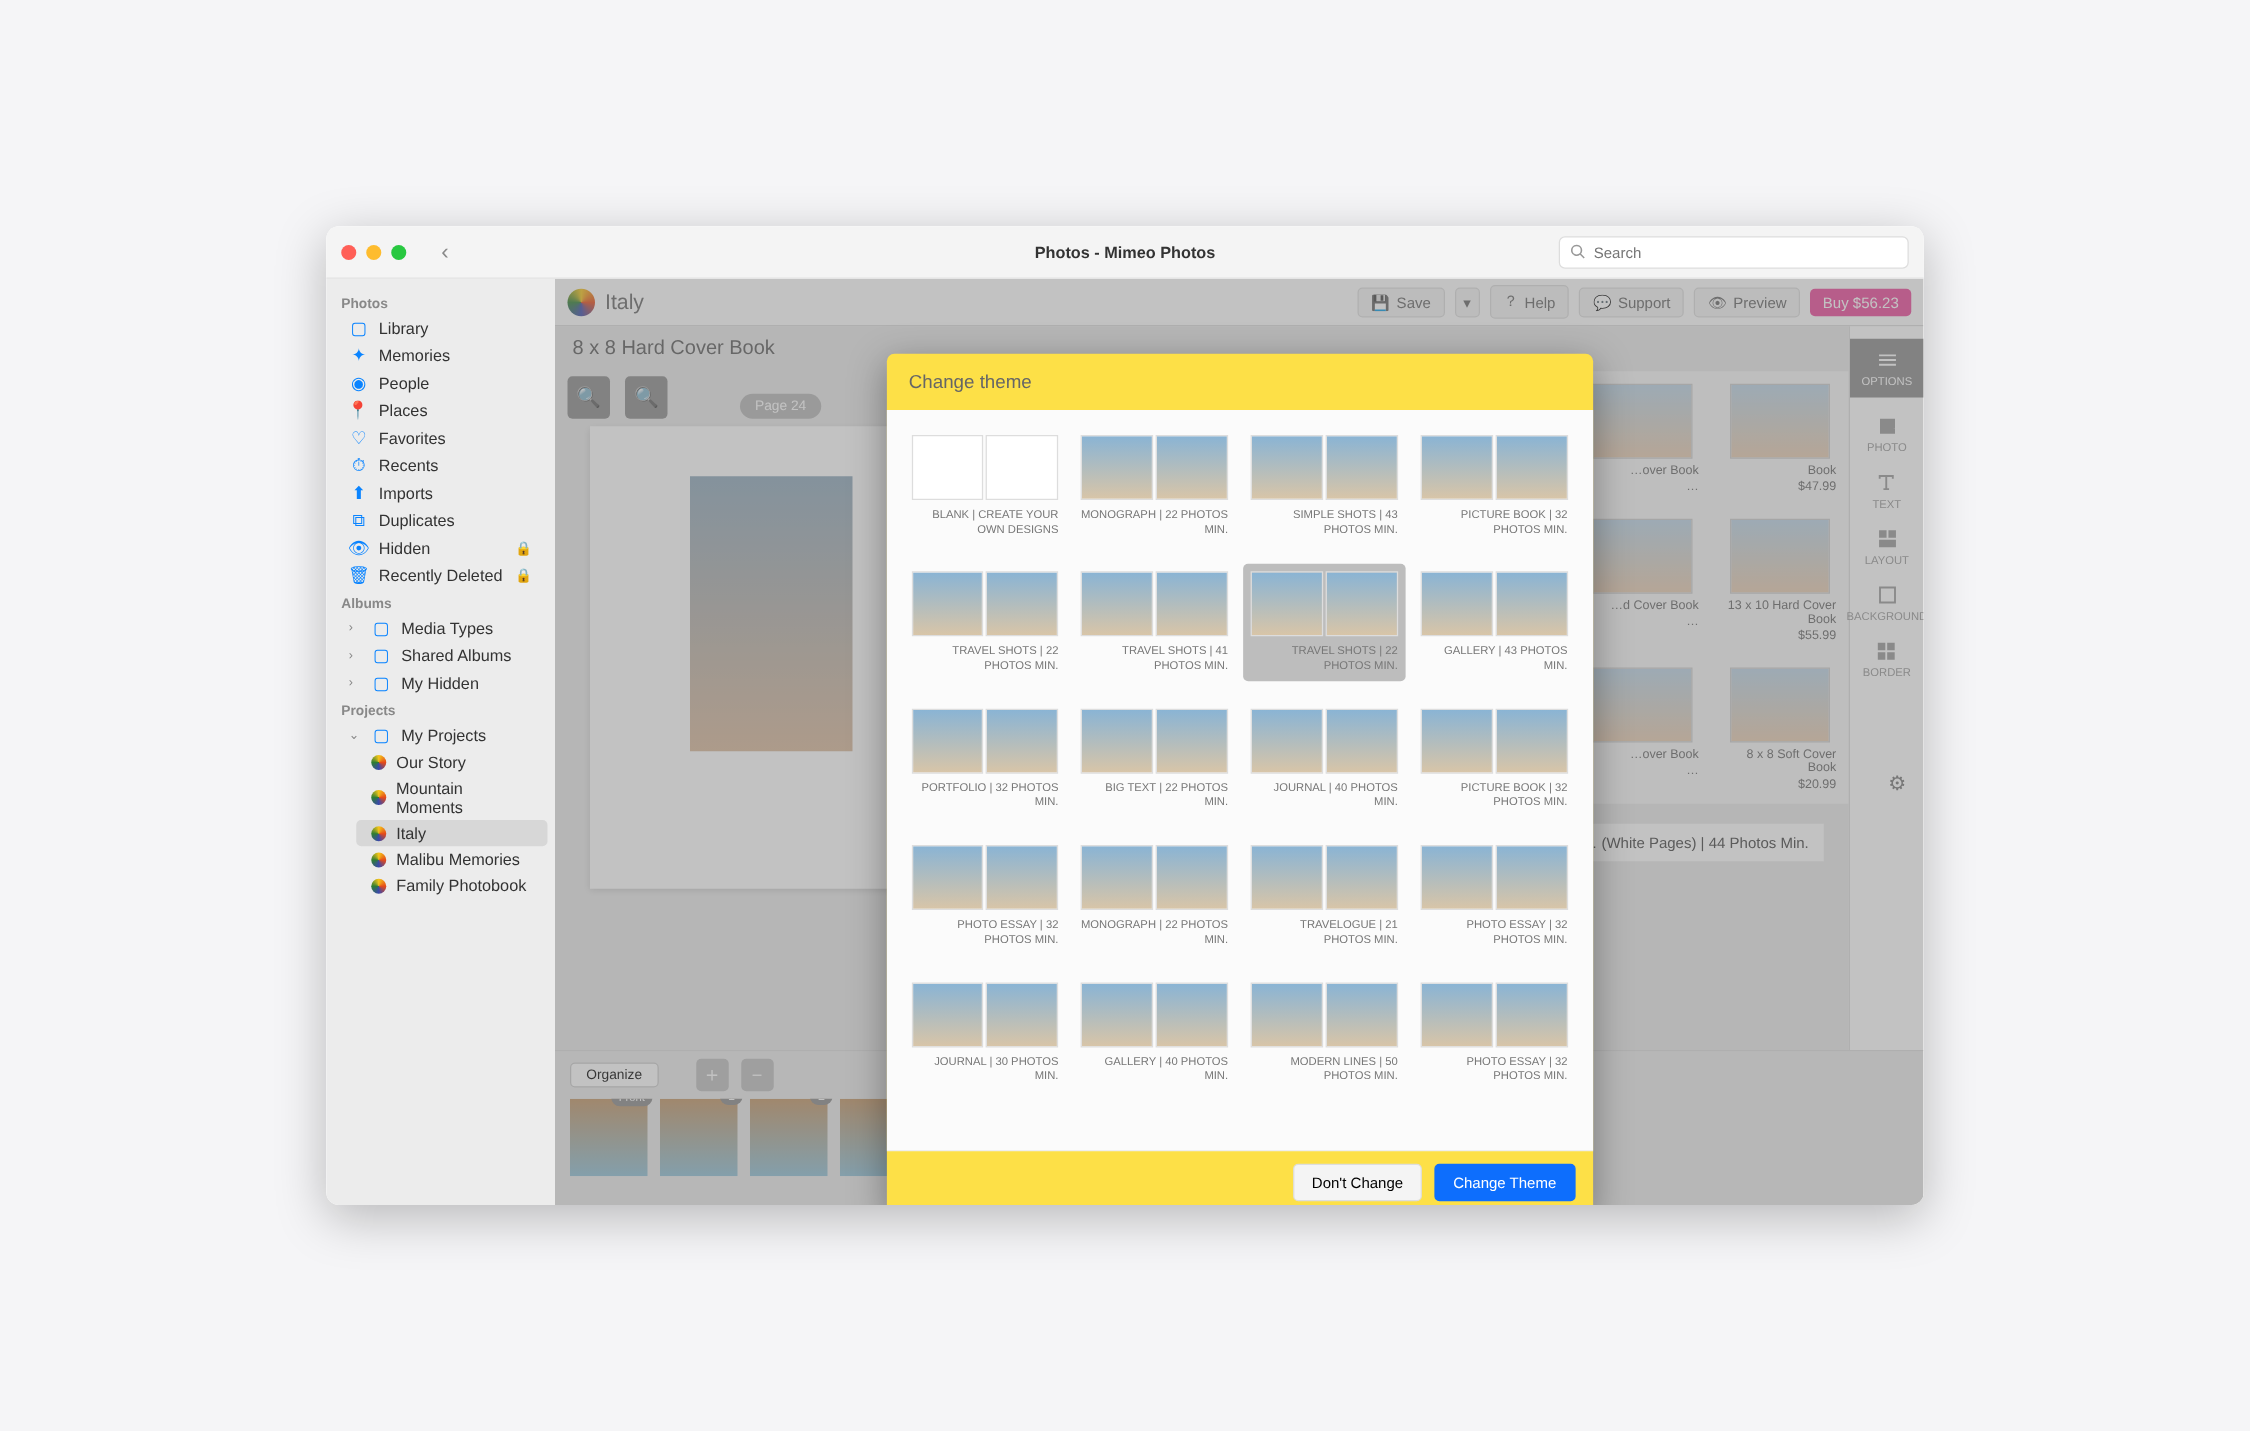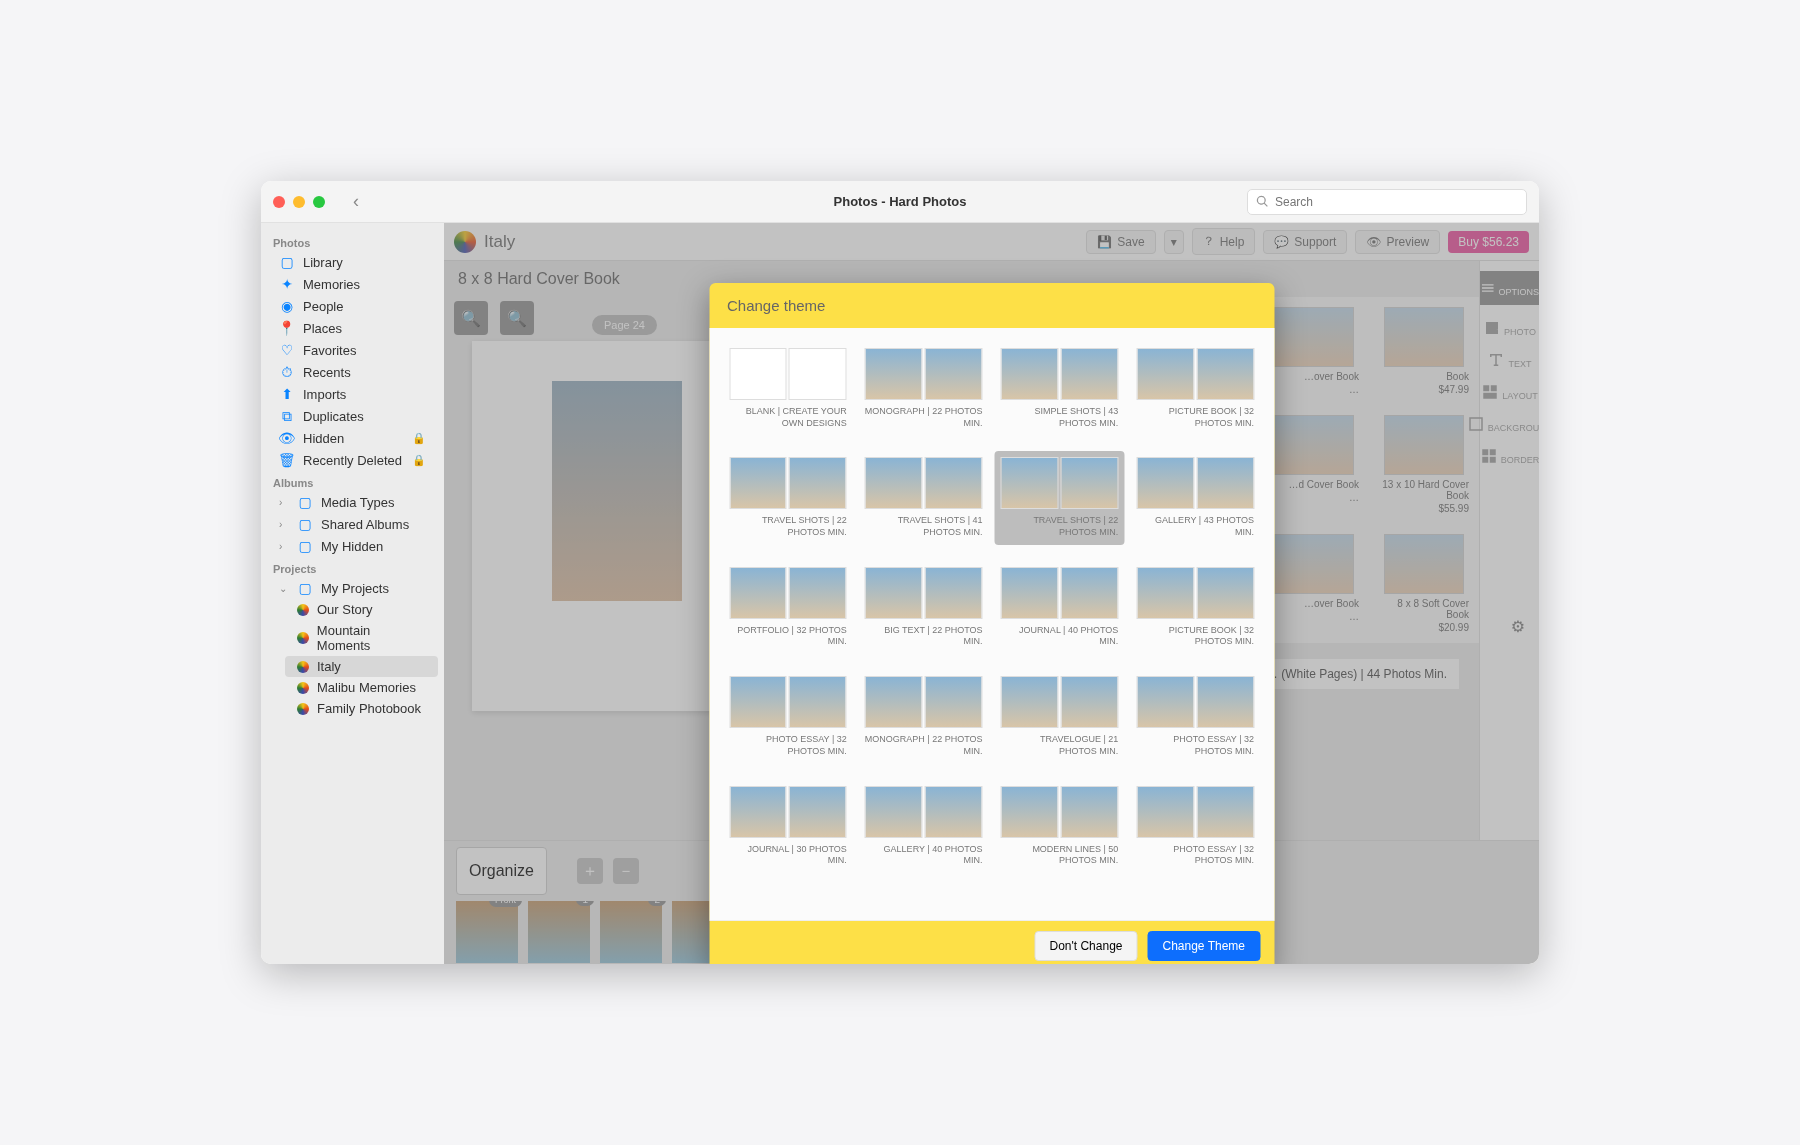--- a/index.html
+++ b/index.html
@@ -29,31 +29,31 @@
 .toolbar .proj{font-size:17px;color:#666}
 .tb-btn{display:flex;align-items:center;gap:5px;font-size:12px;color:#666;background:#f4f4f4;border:1px solid #ddd;border-radius:4px;padding:4px 10px;cursor:pointer}
 .tb-buy{background:#ec4899;color:#fff;border:none}
 .subbar{height:36px;display:flex;align-items:center;padding:0 14px;font-size:16px;color:#5a5a5a}
 .canvas-area{position:relative;height:430px}
 .zoom-btn{width:34px;height:34px;background:#8b8b8b;border-radius:4px;color:#fff;display:inline-flex;align-items:center;justify-content:center;margin:4px;cursor:pointer}
 .pagepill{position:absolute;left:148px;top:18px;background:#b7b7b7;color:#fff;font-size:11px;padding:4px 12px;border-radius:12px}
 .page-mock{position:absolute;left:28px;top:44px;width:418px;height:370px;background:#fff;box-shadow:0 2px 6px rgba(0,0,0,.15)}
 .page-mock .photo{position:absolute;left:80px;top:40px;width:130px;height:220px;background:linear-gradient(#8fa8bb,#d9b89a)}
 .right-panel{position:absolute;right:0;top:38px;bottom:0;width:60px;background:#fff;border-left:1px solid #ddd;display:flex;flex-direction:column;align-items:center;gap:14px;padding-top:10px;font-size:9px;color:#999}
-.right-panel .r-item{display:flex;flex-direction:row;align-items:flex-end;gap:3px;cursor:pointer}
+.right-panel .r-item{display:flex;flex-direction:column;align-items:center;gap:3px;cursor:pointer}
 .right-panel .r-item.opt{background:#8a8a8a;color:#fff;width:100%;padding:8px 0}
 .right-panel svg{width:18px;height:18px;fill:currentColor}
 .shelf{position:absolute;right:60px;top:74px;width:220px;display:flex;flex-wrap:wrap;gap:20px;padding:10px;background:#f8f8f8;justify-content:center}
 .shelf-item{width:90px;text-align:right;font-size:10px;color:#666}
 .shelf-item .box{width:80px;height:60px;background:linear-gradient(#bcd4e6,#e8ccb0);margin:0 auto 4px;border:1px solid #ccc}
 .shelf-item .price{margin-top:2px}
 .current-theme{position:absolute;right:80px;top:436px;font-size:12px;color:#444;background:#fff;padding:8px 12px}
 .bottom{position:absolute;left:0;right:0;bottom:0;height:124px;background:#ececec;border-top:1px solid #ddd}
 .btm-top{display:flex;align-items:center;gap:10px;padding:6px 12px}
-.org-btn{font-size:16px;background:#fff;border:1px solid #ccc;border-radius:4px;padding:14px 12px;cursor:pointer}
+.org-btn{font-size:11px;background:#fff;border:1px solid #ccc;border-radius:4px;padding:3px 12px;cursor:pointer}
 .sq-btn{width:26px;height:26px;background:#bfbfbf;border-radius:4px;color:#fff;display:flex;align-items:center;justify-content:center;cursor:pointer;font-size:16px}
 .thumbs{display:flex;gap:10px;padding:0 12px;overflow:hidden}
 .thumb{width:62px;height:62px;background:linear-gradient(#c29565,#8ec0d6);position:relative;flex-shrink:0}
 .thumb .num{position:absolute;top:-8px;right:-4px;background:#8a8a8a;color:#fff;font-size:10px;border-radius:10px;padding:1px 6px}
 .thumb.front .num{font-size:9px;padding:2px 6px}
 .gear{position:absolute;right:14px;top:394px;z-index:1;color:#777;cursor:pointer}
 .dim{position:absolute;inset:0;background:rgba(120,120,120,.45)}
 .modal{position:absolute;left:50%;top:60px;transform:translateX(-50%);width:565px;height:688px;background:#fde047;border-radius:6px;box-shadow:0 8px 30px rgba(0,0,0,.35);display:flex;flex-direction:column;z-index:10}
 .modal-head{padding:14px 18px;font-size:15px;color:#666}
 .modal-body{flex:1;overflow-y:auto;background:#fbfbfb;padding:14px;display:grid;grid-template-columns:repeat(4,1fr);gap:16px 6px;align-content:start}
@@ -72,21 +72,21 @@
 <body>
 
 <div class="window">
   <div class="titlebar">
     <div class="traffic">
       <span class="tr"></span>
       <span class="ty"></span>
       <span class="tg"></span>
     </div>
     <div class="back-btn">‹</div>
-    <div class="win-title">Photos - Hard Photos</div>
+    <div class="win-title">Photos - Mimeo Photos</div>
     <div class="search-wrap">
       <svg viewBox="0 0 16 16">
           <path d="M6.5 1a5.5 5.5 0 014.38 8.82l3.65 3.65-1.06 1.06-3.65-3.65A5.5 5.5 0 116.5 1zm0 1.5a4 4 0 100 8 4 4 0 000-8z"></path>
         </svg>
       <input placeholder="Search" style="">
     </div>
   </div>
   <div class="body">
     <div class="sidebar">
       <div class="sb-head">Photos</div>

